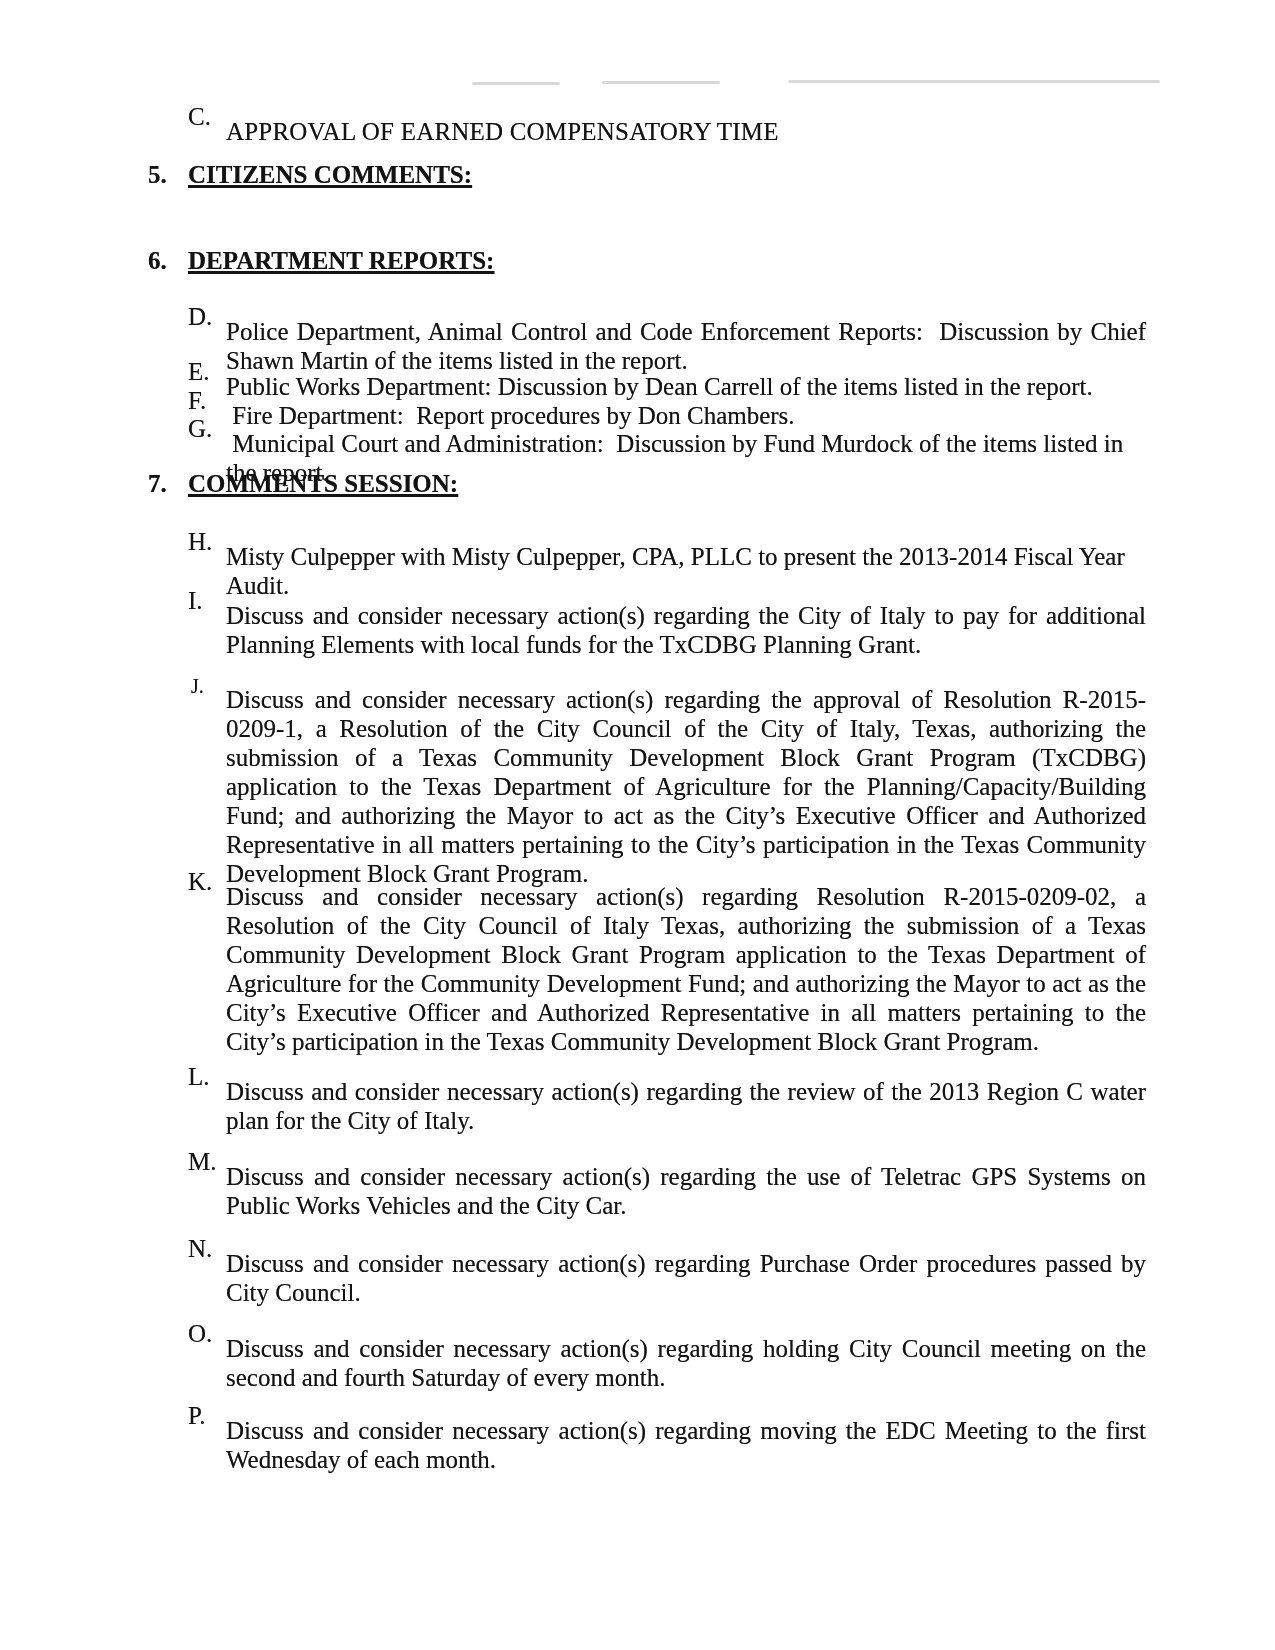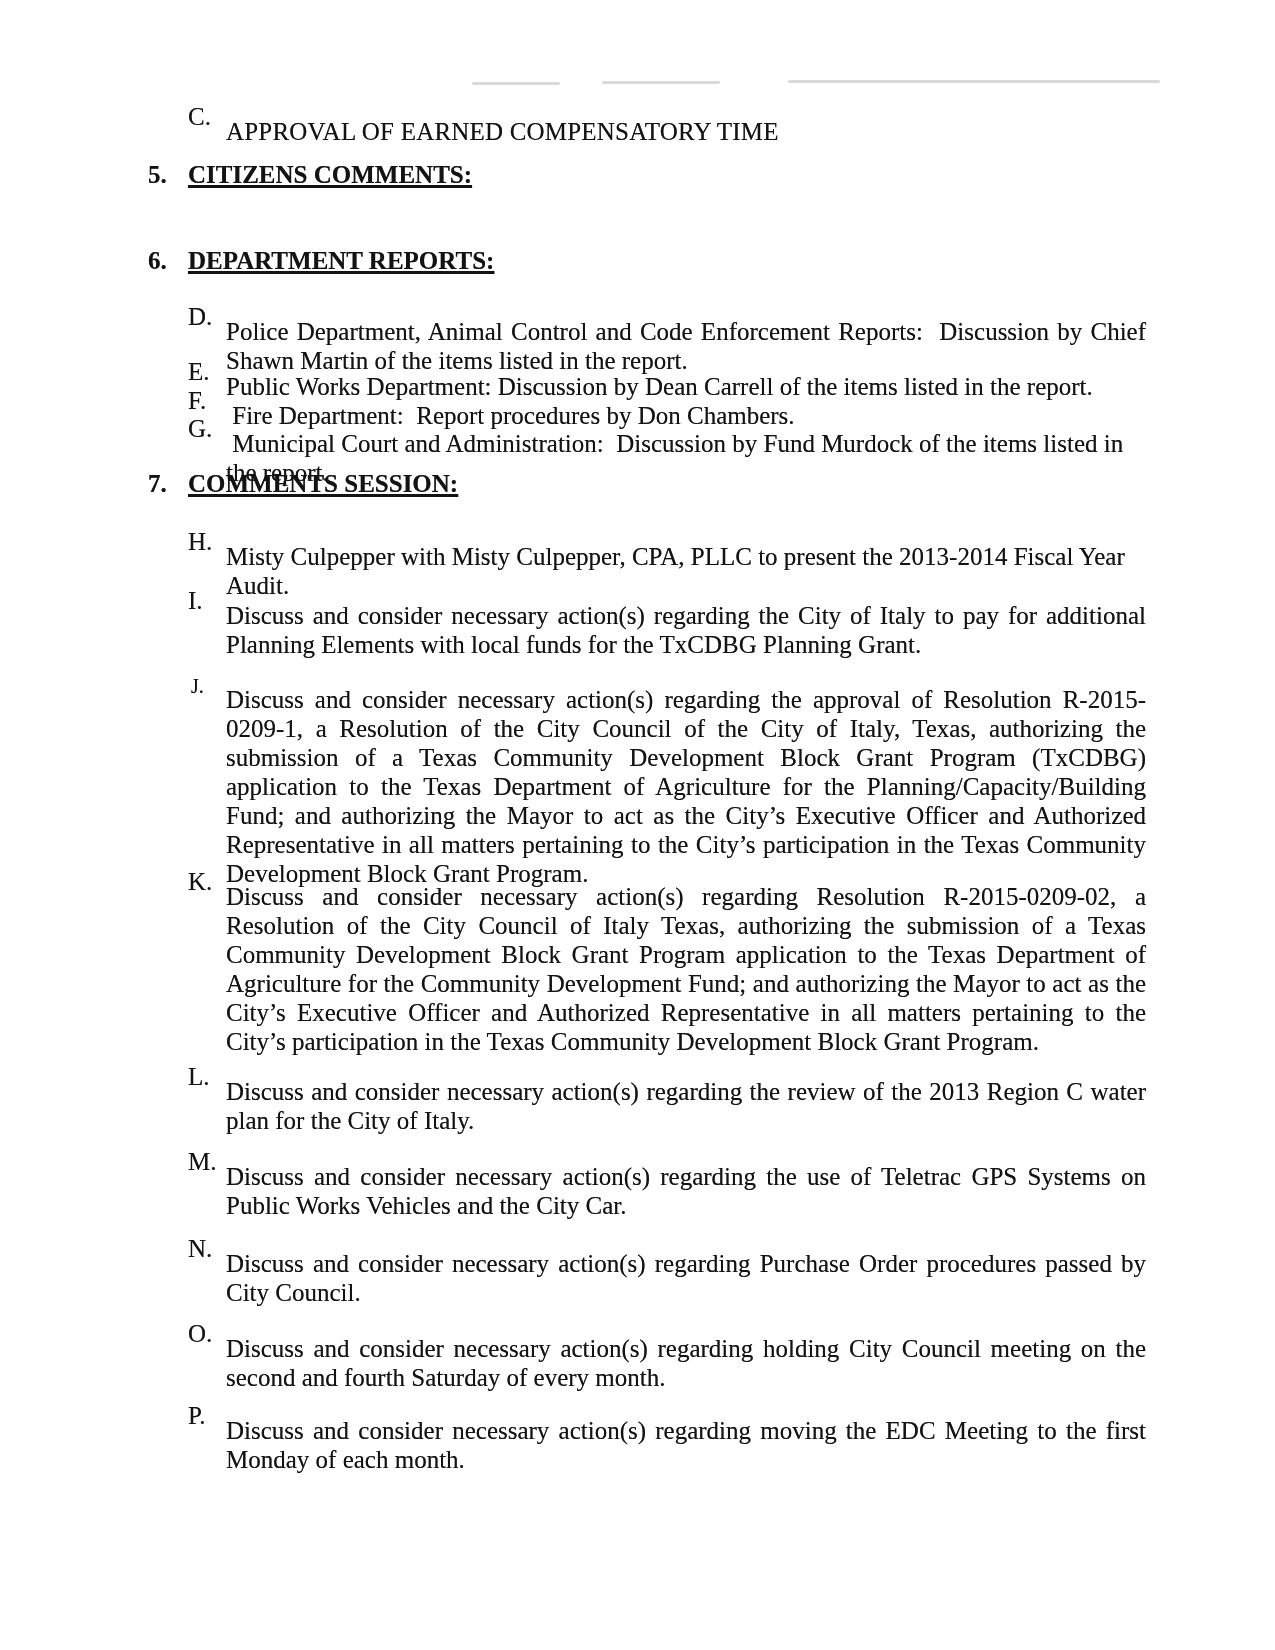--- a/index.html
+++ b/index.html
@@ -153,16 +153,16 @@
     <div class="btxt justify">Discuss and consider necessary action(s) regarding Purchase Order procedures passed by City Council.</div>
   </div>
 
   <div class="item" style="top:1319px;">
     <span class="letter">O.</span>
     <div class="btxt justify">Discuss and consider necessary action(s) regarding holding City Council meeting on the second and fourth Saturday of every month.</div>
   </div>
 
   <div class="item" style="top:1401px;">
     <span class="letter">P.</span>
-    <div class="btxt justify">Discuss and consider necessary action(s) regarding moving the EDC Meeting to the first Monday of each month.</div>
+    <div class="btxt justify">Discuss and consider necessary action(s) regarding moving the EDC Meeting to the first Wednesday of each month.</div>
   </div>
 
 </div>
 
 </body></html>

